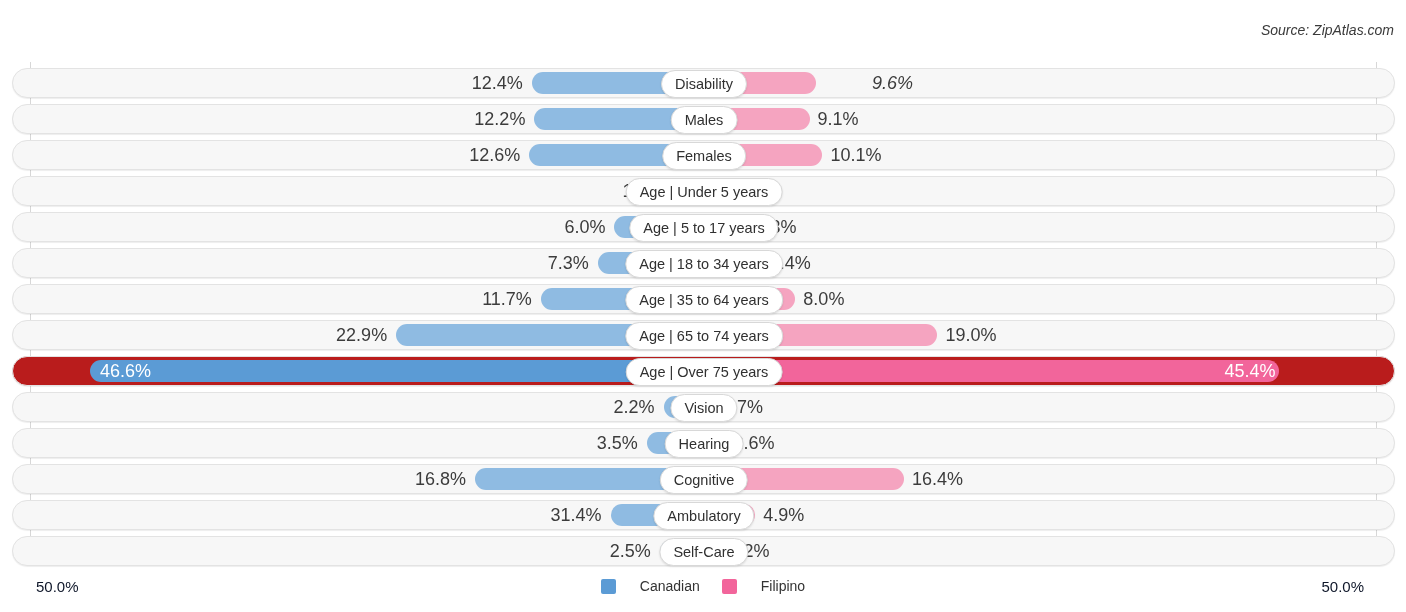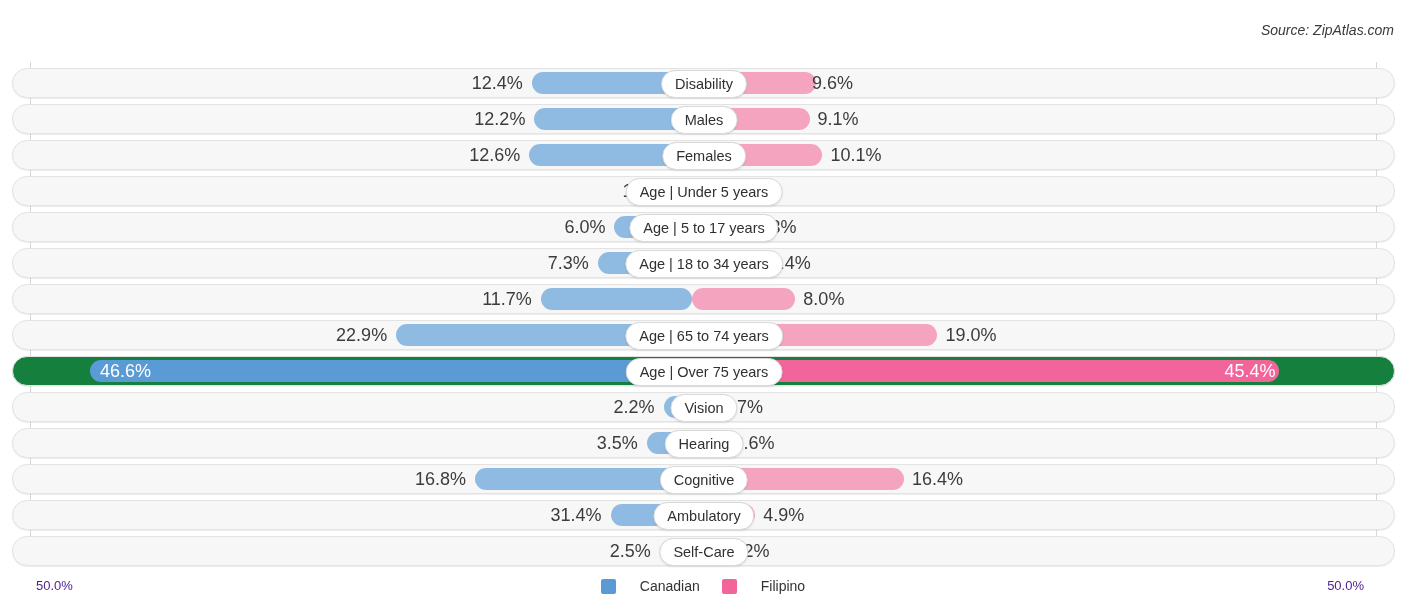--- a/index.html
+++ b/index.html
@@ -36,21 +36,21 @@
 
   .row{
     position:absolute; left:12px; width:1383px; height:30px;
     background:#f7f7f7;
     border:1px solid #e3e3e3;
     border-radius:15px;
     box-sizing:border-box;
     box-shadow:0 1px 1px rgba(0,0,0,0.07);
   }
   .row.highlight{
-    background:#15803d;
+    background:#b91c1c;
   }
 
   .bar{
     position:absolute; top:3px; height:22px;
     border-radius:11px;
   }
   .bar.left{ background:#8fbbe2; }
   .bar.right{ background:#f5a4c0; }
   .row.highlight .bar.left{ background:#5b9bd5; }
   .row.highlight .bar.right{ background:#f2659b; }
@@ -73,21 +73,21 @@
     display:flex; align-items:center; justify-content:center;
     font-size:14.5px; color:#303030;
     white-space:nowrap;
     padding:0 13px;
     box-shadow:0 1px 2px rgba(0,0,0,0.10);
     transform:translateX(-50%);
     left:691px;
   }
 
   .axis{
-    position:absolute; top:578px; font-size:13px; color:#4c1d95;
+    position:absolute; top:578px; font-size:15px; color:#0f172a;
     white-space:nowrap;
   }
   .axis.left{ left:36px; }
   .axis.right{ right:42px; }
 
   .legend{
     position:absolute; top:578px; left:0; width:1406px;
     display:flex; align-items:center; justify-content:center; gap:22px;
     font-size:14px; color:#333;
   }
@@ -101,21 +101,21 @@
   <div class="source">Source: ZipAtlas.com</div>
 </div>
 
 <div class="plot" id="plot">
   <div class="gridline left"></div>
   <div class="gridline right"></div>
 <div class="row" style="top: 6px;">
       <div class="bar left" style="left: 518.792px; width: 160.208px;"></div>
       <div class="bar right" style="left: 679px; width: 124.032px;"></div>
       <div class="val l" style="right: 871.208px;">12.4%</div>
-      <div class="val r" style="left: 799px;">9.6%</div>
+      <div class="val r" style="left: 859px; font-style: italic;">9.6%</div>
       <div class="pill" style="top: 1px;">Disability</div>
     </div>
     <div class="row" style="top: 42px;">
       <div class="bar left" style="left: 521.376px; width: 157.624px;"></div>
       <div class="bar right" style="left: 679px; width: 117.572px;"></div>
       <div class="val l" style="right: 868.624px;">12.2%</div>
       <div class="val r" style="left: 804.572px;">9.1%</div>
       <div class="pill" style="top: 1px;">Males</div>
     </div>
     <div class="row" style="top: 78px;">
@@ -144,20 +144,21 @@
       <div class="bar right" style="left: 679px; width: 69.768px;"></div>
       <div class="val l" style="right: 805.316px;">7.3%</div>
       <div class="val r" style="left: 756.768px;">5.4%</div>
       <div class="pill" style="top: 1px;">Age | 18 to 34 years</div>
     </div>
     <div class="row" style="top: 222px;">
       <div class="bar left" style="left: 527.836px; width: 151.164px;"></div>
       <div class="bar right" style="left: 679px; width: 103.36px;"></div>
       <div class="val l" style="right: 862.164px;">11.7%</div>
       <div class="val r" style="left: 790.36px;">8.0%</div>
+      <div class="pill" style="top: 1px;">Age | 35 to 64 years</div>
     </div>
     <div class="row" style="top: 258px;">
       <div class="bar left" style="left: 383.132px; width: 295.868px;"></div>
       <div class="bar right" style="left: 679px; width: 245.48px;"></div>
       <div class="val l" style="right: 1006.87px;">22.9%</div>
       <div class="val r" style="left: 932.48px;">19.0%</div>
       <div class="pill" style="top: 1px;">Age | 65 to 74 years</div>
     </div>
     <div class="row highlight" style="top: 294px;">
       <div class="bar left" style="left: 76.928px; width: 602.072px;"></div>

